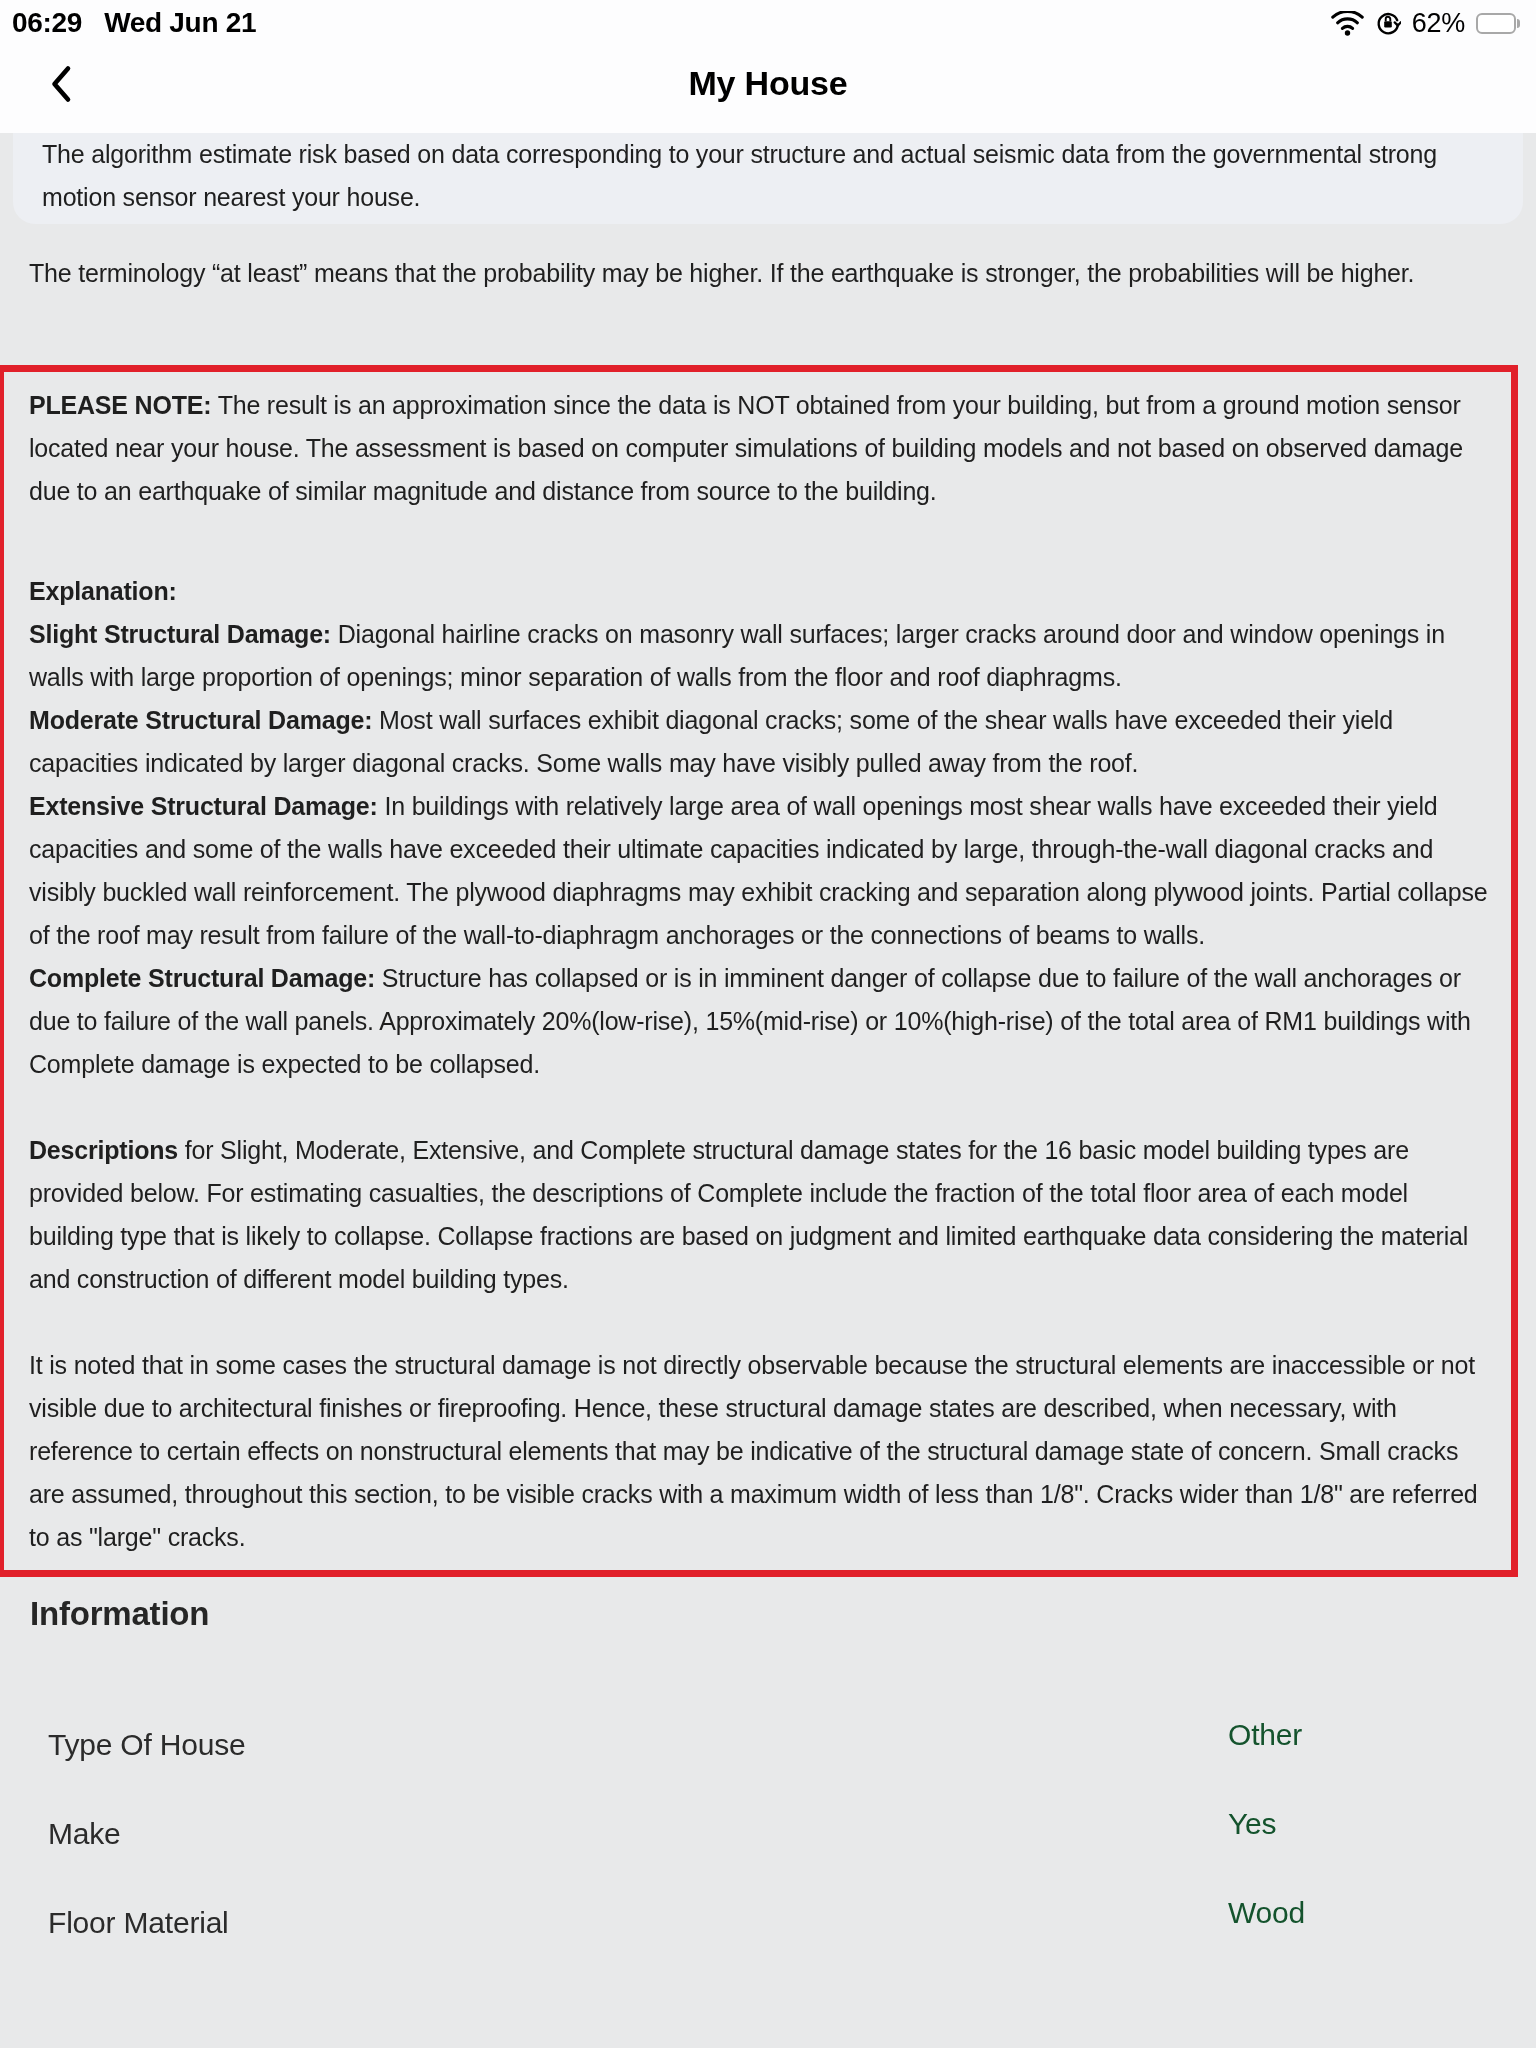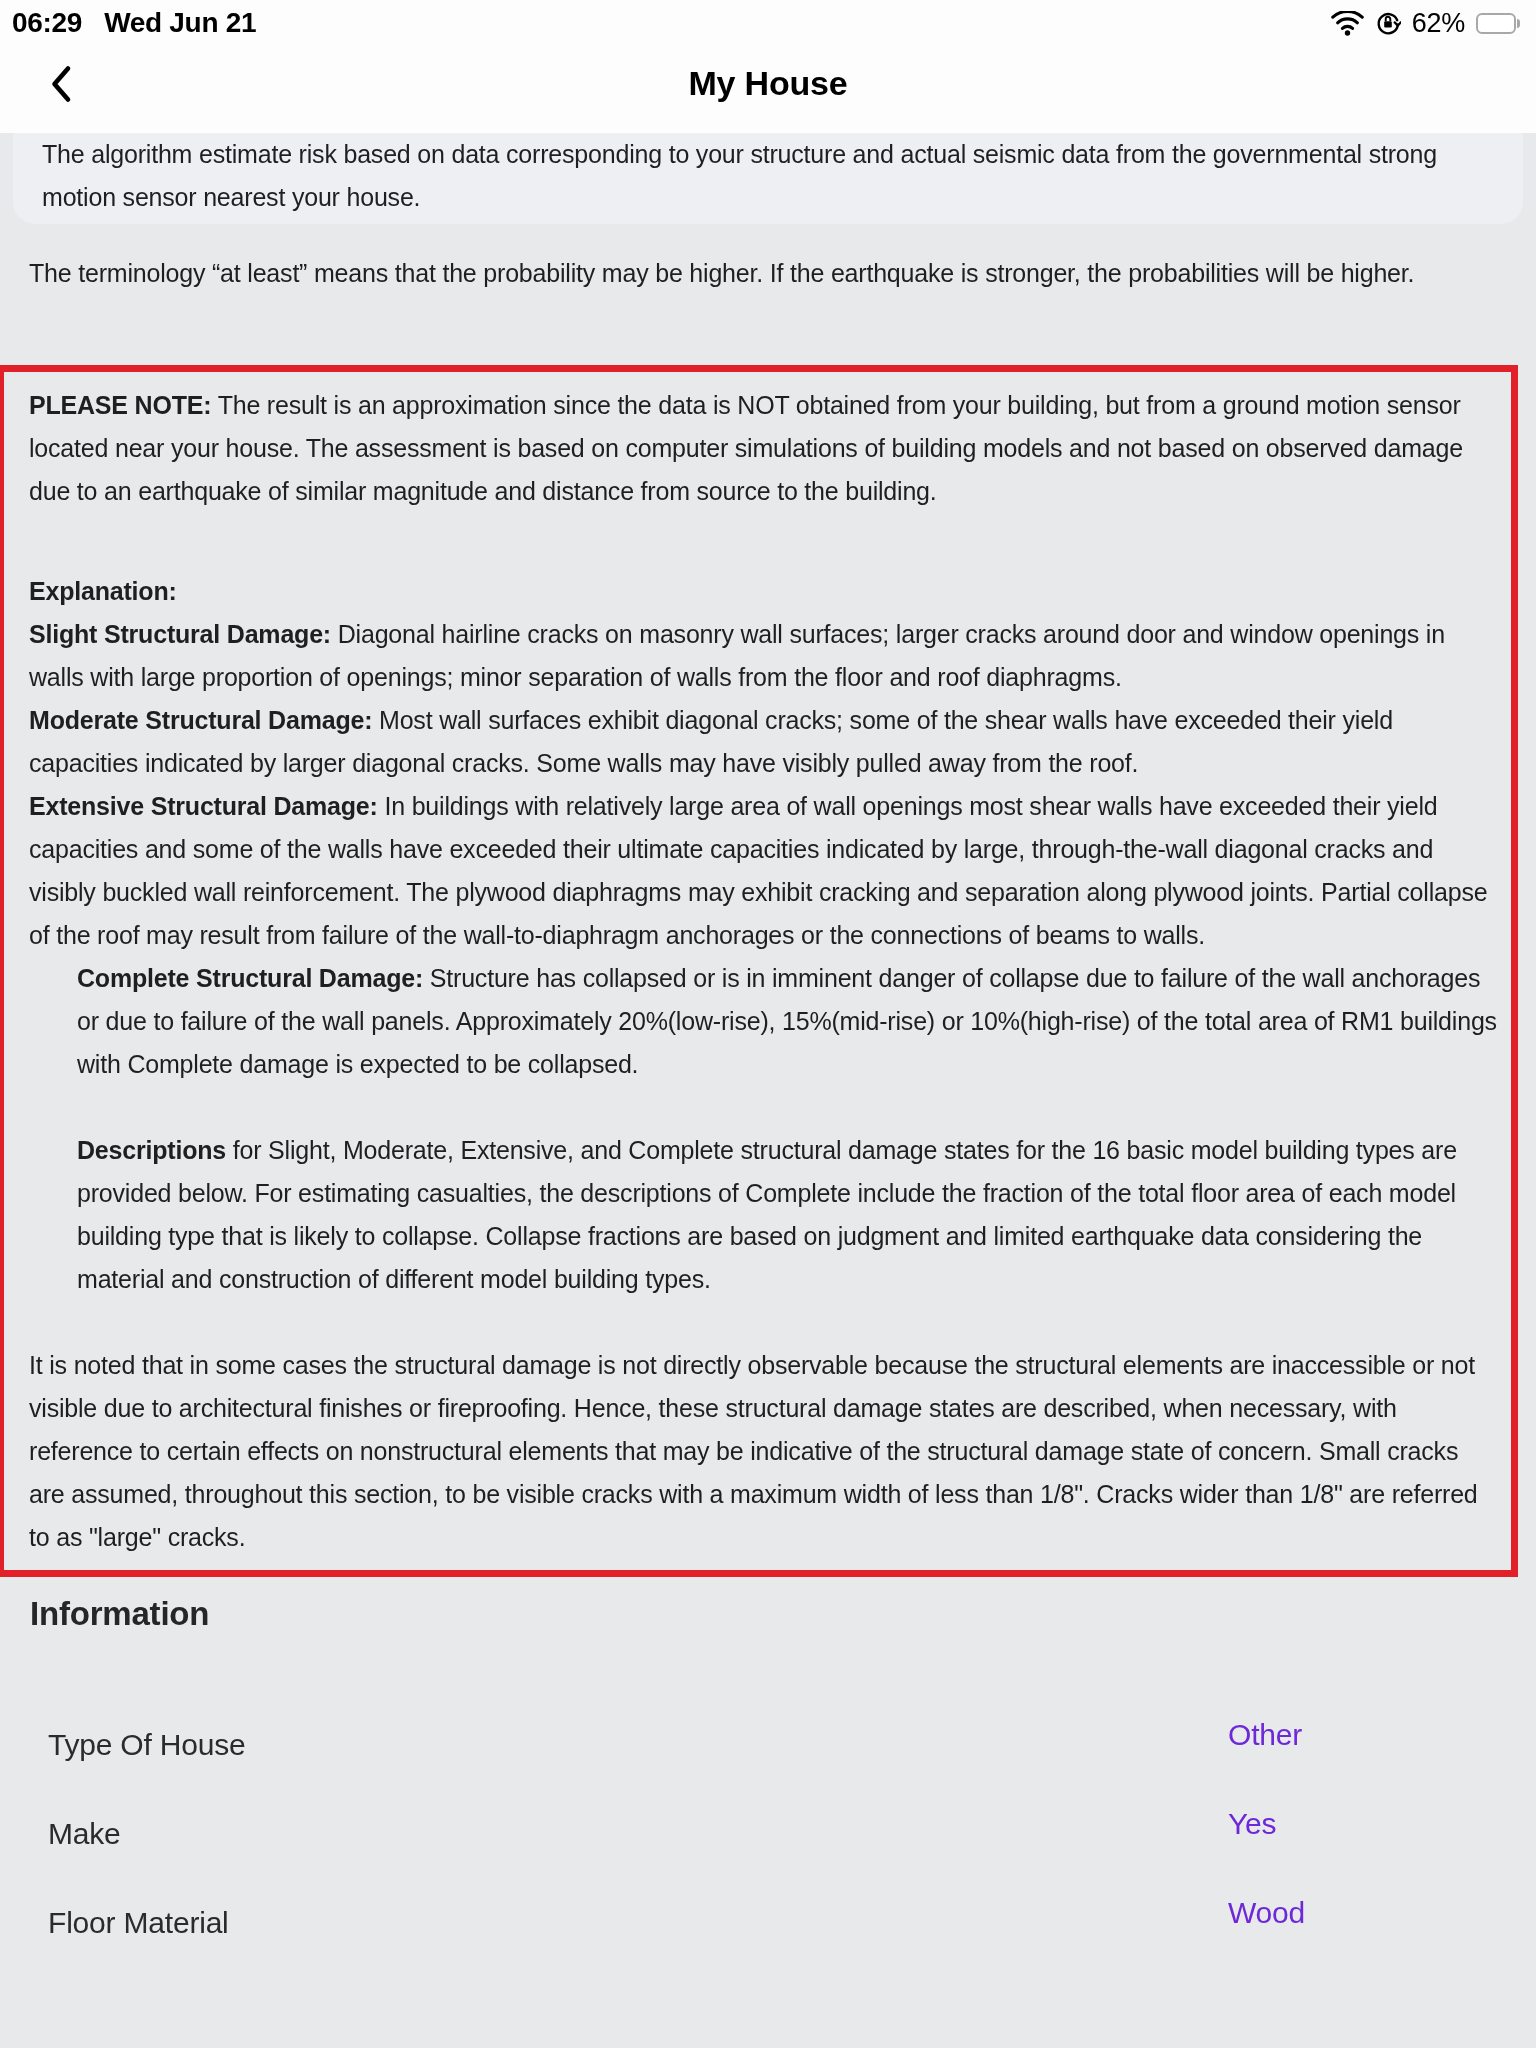--- a/index.html
+++ b/index.html
@@ -15,35 +15,35 @@
     background:#edeff3;border-radius:0 0 22px 22px;padding:50px 16px 0 16px;overflow:hidden;
   }
   .intro-card p{margin:13px;}
   .terminology{position:absolute;top:252px;left:29px;width:1462px;margin:0;}
   .note-box{
     position:absolute;top:365px;left:-3px;width:1521px;height:1212px;box-sizing:border-box;
     border:7px solid #e1202a;padding:12px 14px 0 25px;overflow:hidden;background:transparent;
   }
   .note-p{margin:0;}
   .note-p.gap-large{margin-bottom:57px;}
-  .note-p.gap{margin-bottom:43px;margin-left:48px;}
+  .note-p.gap{margin-bottom:43px;}
   .note-p .lead{font-weight:700;letter-spacing:-0.2px;}
   .info-heading{
     position:absolute;top:1594px;left:30px;margin:0;
     font-size:33px;line-height:40px;font-weight:700;color:#262626;letter-spacing:-0.2px;
   }
   .info-rows{position:absolute;top:1714px;left:0;width:1536px;}
   .info-row{position:relative;height:89px;}
   .info-row .label{
     position:absolute;left:48px;top:14px;font-size:30px;line-height:34px;
     color:#2b2b2b;letter-spacing:-0.2px;font-weight:400;
   }
   .info-row .value{
     position:absolute;left:1228px;top:4px;font-size:30px;line-height:34px;
-    color:#6d28d9;letter-spacing:-0.2px;font-weight:400;
+    color:#14532d;letter-spacing:-0.2px;font-weight:400;
   }
   
   .topbar{position:absolute;top:0;left:0;width:1536px;height:133px;background:#fdfdfe;}
   .statusbar{
     position:absolute;top:6px;left:0;right:0;height:34px;padding:0 12px;
     display:flex;justify-content:space-between;align-items:center;box-sizing:border-box;
   }
   .sb-left{display:flex;align-items:center;gap:22px;}
   .sb-time,.sb-date{font-size:28px;font-weight:700;color:#000;letter-spacing:-0.3px;}
   .sb-right{display:flex;align-items:center;gap:11px;padding-right:4px;}

